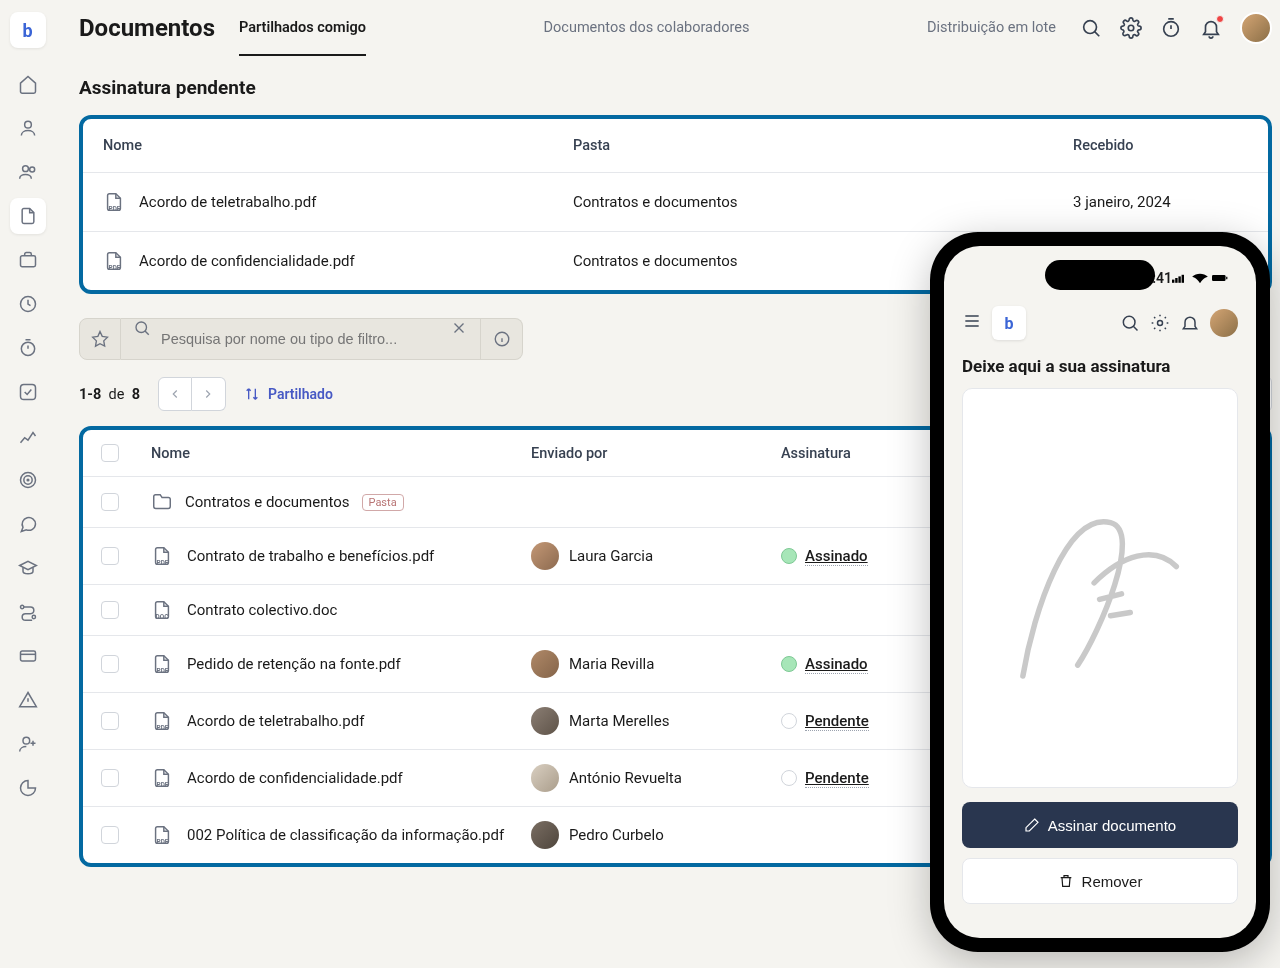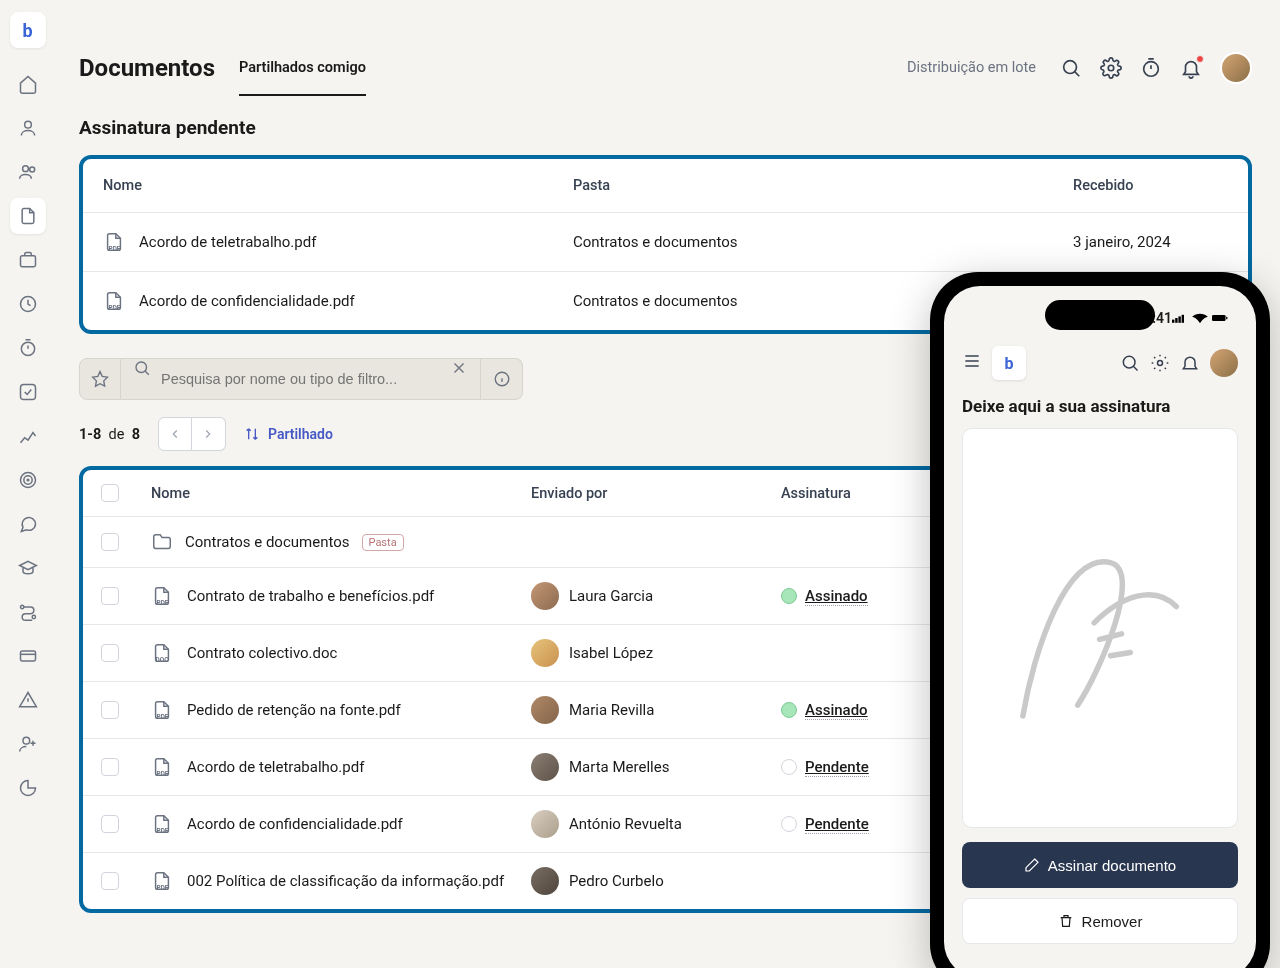--- a/index.html
+++ b/index.html
@@ -3,21 +3,21 @@
 <meta charset="utf-8">
 <style>
 * { box-sizing: border-box; margin: 0; padding: 0; }
 body { font-family: -apple-system, BlinkMacSystemFont, "Segoe UI", Roboto, sans-serif; background: #F5F4F0; color: #1a1a1a; overflow: hidden; width: 1280px; height: 968px; }
 .app { display: flex; height: 968px; }
 .sidebar { width: 55px; background: #F5F4F0; display: flex; flex-direction: column; align-items: center; padding-top: 12px; gap: 8px; }
 .logo { width: 36px; height: 36px; background: #fff; border-radius: 8px; display: flex; align-items: center; justify-content: center; font-weight: bold; color: #3b65d6; font-size: 18px; box-shadow: 0 1px 3px rgba(0,0,0,0.08); margin-bottom: 10px; }
 .nav-icon { width: 36px; height: 36px; display: flex; align-items: center; justify-content: center; color: #6b7280; cursor: pointer; border-radius: 8px; }
 .nav-icon.active { background: #fff; box-shadow: 0 1px 3px rgba(0,0,0,0.08); }
 .nav-icon svg { width: 20px; height: 20px; stroke: currentColor; fill: none; stroke-width: 1.8; }
-.main { flex: 1; padding: 0 28px 24px 24px; overflow: hidden; position: relative; margin-top: 40px; }
+.main { flex: 1; padding: 0 8px 24px 24px; overflow: hidden; position: relative; }
 .topbar { display: flex; align-items: center; height: 56px; gap: 24px; }
 .page-title { font-size: 24px; font-weight: 700; }
 .tabs { display: flex; gap: 24px; flex: 1; justify-content: space-between; }
 .tab { font-size: 14.5px; color: #6b7280; padding: 18px 0; cursor: pointer; border-bottom: 2px solid transparent; }
 .tab.active { color: #1a1a1a; font-weight: 600; border-bottom-color: #1a1a1a; }
 .top-icons { display: flex; gap: 18px; align-items: center; }
 .top-icons .ico { width: 22px; height: 22px; color: #374151; cursor: pointer; position: relative; }
 .top-icons .ico svg { width: 22px; height: 22px; stroke: currentColor; fill: none; stroke-width: 1.8; }
 .dot { position: absolute; top: -2px; right: -2px; width: 8px; height: 8px; background: #ef4444; border-radius: 50%; border: 1.5px solid #F5F4F0; }
 .avatar { width: 32px; height: 32px; border-radius: 50%; background: linear-gradient(135deg,#d4a574,#8b6f47); border: 2px solid #fff; }
@@ -198,20 +198,21 @@
           <path d="M12 3v9h9a9 9 0 11-9-9z"></path>
         </svg>
       </div>
   </div>
 
   <div class="main">
     <div class="topbar">
       <div class="page-title">Documentos</div>
       <div class="tabs">
         <div class="tab active">Partilhados comigo</div>
+        <div class="tab">Documentos dos colaboradores</div>
         <div class="tab">Distribuição em lote</div>
       </div>
       <div class="top-icons">
         <div class="ico"><svg viewBox="0 0 24 24">
               <circle cx="11" cy="11" r="7"></circle>
               <path d="M21 21l-5-5"></path>
             </svg></div>
         <div class="ico"><svg viewBox="0 0 24 24">
               <circle cx="12" cy="12" r="3"></circle>
               <path d="M19.4 15a1.7 1.7 0 00.34 1.87l.06.06a2 2 0 11-2.83 2.83l-.06-.06a1.7 1.7 0 00-1.87-.34 1.7 1.7 0 00-1 1.56V21a2 2 0 11-4 0v-.09a1.7 1.7 0 00-1-1.56 1.7 1.7 0 00-1.87.34l-.6.06a2 2 0 11-2.83-2.83l.06-.06a1.7 1.7 0 00.34-1.87 1.7 1.7 0 00-1.56-1H3a2 2 0 110-4h.09a1.7 1.7 0 001.56-1 1.7 1.7 0 00-.34-1.87l-.06-.06a2 2 0 112.83-2.83l.06.06a1.7 1.7 0 001.87.34H9a1.7 1.7 0 001-1.56V3a2 2 0 114 0v.09a1.7 1.7 0 001 1.56 1.7 1.7 0 001.87-.34l.06-.06a2 2 0 112.83 2.83l-.06.06a1.7 1.7 0 00-.34 1.87V9a1.7 1.7 0 001.56 1H21a2 2 0 110 4h-.09a1.7 1.7 0 00-1.56 1z"></path>
@@ -366,24 +367,20 @@
         <div>
             <div class="checkbox"></div>
           </div>
         <div class="file-cell">
             <span class="file-icon"><svg viewBox="0 0 24 24">
                 <path d="M14 3H7a2 2 0 00-2 2v14a2 2 0 002 2h10a2 2 0 002-2V8z"></path>
                 <path d="M14 3v5h5"></path>
                 <text x="5" y="22" class="file-ext">DOC</text>
               </svg></span>
             <span>Contrato colectivo.doc</span>
-          </div>
-        <div class="sender">
-            <div class="av av2"></div>
-            <span>Isabel López</span>
           </div>
         <div></div>
           <div></div>
       </div>
       <div class="trow">
         <div>
             <div class="checkbox"></div>
           </div>
         <div class="file-cell">
             <span class="file-icon"><svg viewBox="0 0 24 24">

